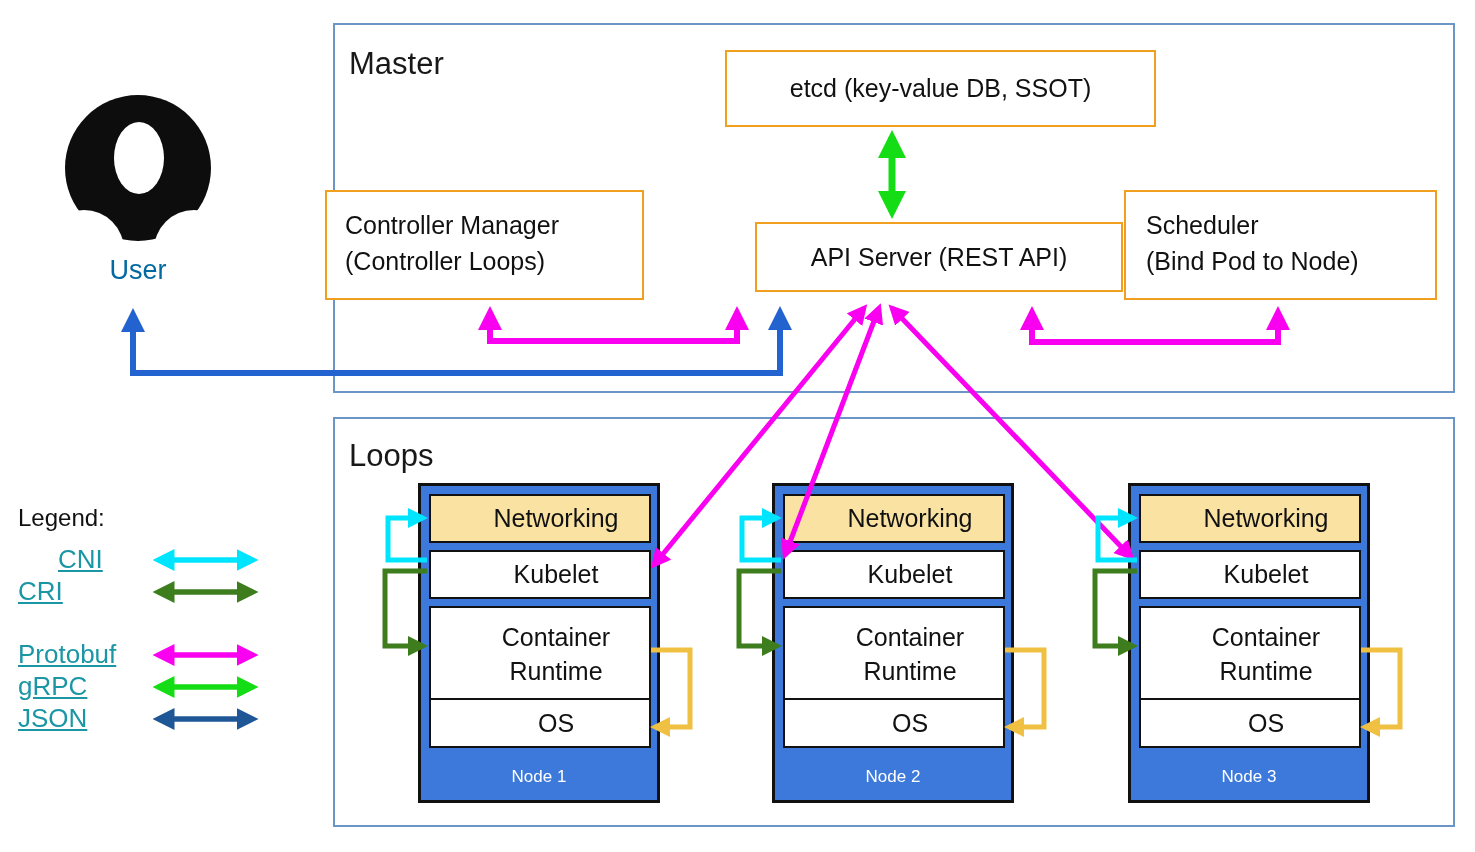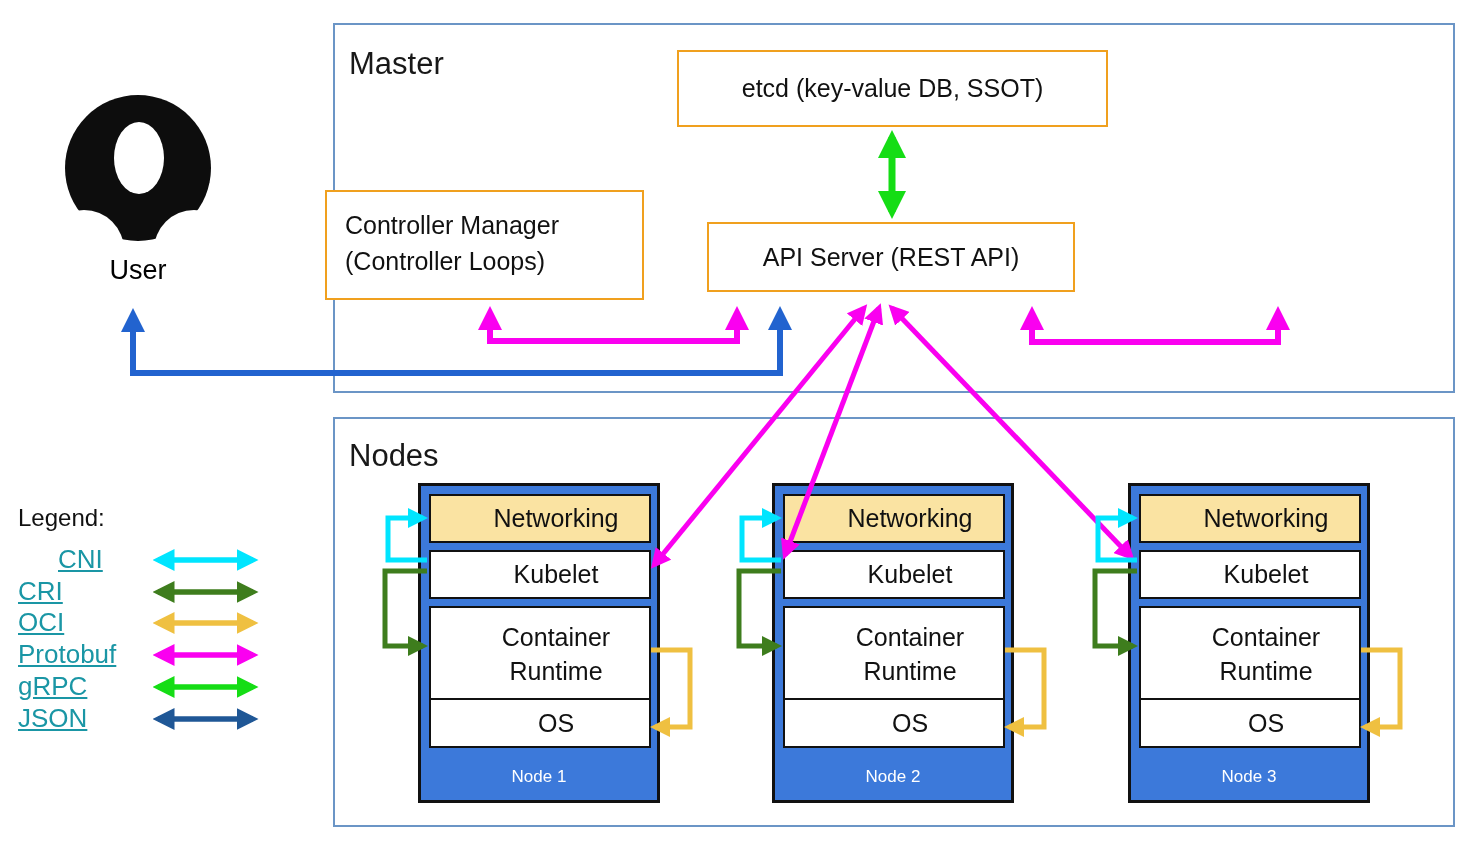--- a/index.html
+++ b/index.html
@@ -3,69 +3,75 @@
 <meta charset="utf-8">
 <style>
   html,body{margin:0;padding:0;background:#fff;}
   #canvas{position:relative;width:1475px;height:852px;background:#fff;overflow:hidden;
           font-family:"Liberation Sans", sans-serif;color:#111;}
   .abs{position:absolute;}
   .frame{position:absolute;border:2px solid #6b95c6;background:transparent;box-sizing:border-box;}
   .frame-title{position:absolute;font-size:31px;color:#181818;}
   .obox{position:absolute;border:2px solid #f0a01e;background:#fff;box-sizing:border-box;
         font-size:25px;color:#111;}
-  .obox.centered{display:flex;align-items:center;justify-content:center;text-align:center;}
+  .obox.centered{display:flex;align-items:center;justify-content:center;text-align:center;margin-left:48px;}
   .obox .two-line{line-height:1.42;}
   .node{position:absolute;top:483px;width:242px;height:320px;border:3px solid #111;
         box-sizing:border-box;}
   .nlayer{position:absolute;left:8px;width:222px;border:2px solid #111;background:#fff;
           box-sizing:border-box;display:flex;align-items:center;justify-content:center;
           font-size:25px;color:#111;text-align:center;padding-left:32px;}
   .nlayer.networking{top:8px;height:49px;}
   .nlayer.kubelet{top:64px;height:49px;}
   .nlayer.runtime{top:120px;height:97px;}
   .nlayer.runtime span{display:inline-block;max-width:150px;line-height:1.35;}
   .nlayer.os{top:212px;height:50px;}
   .node-label{position:absolute;left:0;width:100%;top:276px;height:30px;text-align:center;
               color:#fff;font-size:17px;line-height:30px;}
   .legend-title{position:absolute;left:18px;top:504px;font-size:24px;color:#111;}
   .legend-row{position:absolute;left:18px;height:31px;width:260px;}
   .legend-link{position:absolute;left:0;top:0;font-size:26px;text-decoration:underline;
                cursor:pointer;}
   .legend-arrow{position:absolute;left:120px;top:5px;}
   #arrow-overlay{position:absolute;left:0;top:0;pointer-events:none;z-index:6;}
   .user-label{position:absolute;left:88px;top:255px;width:100px;text-align:center;
-              font-size:27px;color:#000000;}
+              font-size:27px;color:#0369a1;}
 </style>
 </head>
 <body>
 
 <div id="canvas">
 
   <div class="frame" style="left: 333px; top: 23px; width: 1122px; height: 370px; border-color: rgb(107, 149, 198);"></div>
   <div class="frame-title" style="left:349px;top:46px;">Master</div>
 
   <div class="frame" style="left: 333px; top: 417px; width: 1122px; height: 410px; border-color: rgb(107, 149, 198);"></div>
-  <div class="frame-title" style="left:349px;top:438px;">Nodes</div>
+  <div class="frame-title" style="left:349px;top:438px;">Loops</div>
 
   <div class="obox centered" style="left: 677px; top: 50px; width: 431px; height: 77px; border-color: rgb(240, 160, 30);">
     <span>etcd (key-value DB, SSOT)</span>
   </div>
 
   <div class="obox" style="left: 325px; top: 190px; width: 319px; height: 110px; padding: 16px 0px 0px 18px; border-color: rgb(240, 160, 30);">
     <div class="two-line">
       <div>Controller Manager</div>
       <div>(Controller Loops)</div>
     </div>
   </div>
 
   <div class="obox centered" style="left: 707px; top: 222px; width: 368px; height: 70px; border-color: rgb(240, 160, 30);">
     <span>API Server (REST API)</span>
   </div>
 
+  <div class="obox" style="left: 1124px; top: 190px; width: 313px; height: 110px; padding: 16px 0px 0px 20px; border-color: rgb(240, 160, 30);">
+    <div class="two-line">
+      <div>Scheduler</div>
+      <div>(Bind Pod to Node)</div>
+    </div>
+  </div>
 
   <svg class="abs" style="left:64px;top:94px;" width="150" height="150" viewBox="0 0 150 150">
     <circle cx="74" cy="74" r="73" style="fill: rgb(13, 13, 13);"></circle>
     <ellipse cx="75" cy="64" rx="25" ry="36" fill="#ffffff"></ellipse>
     <circle cx="20" cy="156" r="40" fill="#ffffff"></circle>
     <circle cx="130" cy="156" r="40" fill="#ffffff"></circle>
   </svg>
   <div class="user-label">User</div>
 
   <div class="node" style="left: 418px; background-color: rgb(60, 121, 218);">
@@ -123,26 +129,20 @@
     <svg class="legend-arrow" width="135" height="22">
       <line x1="20" y1="11" x2="115" y2="11" stroke-width="5.5" marker-start="url(#mk-cni)" marker-end="url(#mk-cni)" style="stroke: rgb(0, 229, 255);"></line>
     </svg>
   </div>
   <div class="legend-row" style="top:576px;">
     <span class="legend-link" style="color: rgb(26, 150, 165);">CRI</span>
     <svg class="legend-arrow" width="135" height="22">
       <line x1="20" y1="11" x2="115" y2="11" stroke-width="5.5" marker-start="url(#mk-cri)" marker-end="url(#mk-cri)" style="stroke: rgb(62, 125, 29);"></line>
     </svg>
   </div>
-  <div class="legend-row" style="top:607px;">
-    <span class="legend-link" style="color: rgb(26, 150, 165);">OCI</span>
-    <svg class="legend-arrow" width="135" height="22">
-      <line x1="20" y1="11" x2="115" y2="11" stroke-width="5.5" marker-start="url(#mk-oci)" marker-end="url(#mk-oci)" style="stroke: rgb(239, 192, 65);"></line>
-    </svg>
-  </div>
   <div class="legend-row" style="top:639px;">
     <span class="legend-link" style="color: rgb(26, 150, 165);">Protobuf</span>
     <svg class="legend-arrow" width="135" height="22">
       <line x1="20" y1="11" x2="115" y2="11" stroke-width="5.5" marker-start="url(#mk-protobuf)" marker-end="url(#mk-protobuf)" style="stroke: rgb(250, 0, 240);"></line>
     </svg>
   </div>
   <div class="legend-row" style="top:671px;">
     <span class="legend-link" style="color: rgb(26, 150, 165);">gRPC</span>
     <svg class="legend-arrow" width="135" height="22">
       <line x1="20" y1="11" x2="115" y2="11" stroke-width="5.5" marker-start="url(#mk-grpc)" marker-end="url(#mk-grpc)" style="stroke: rgb(21, 221, 21);"></line>

